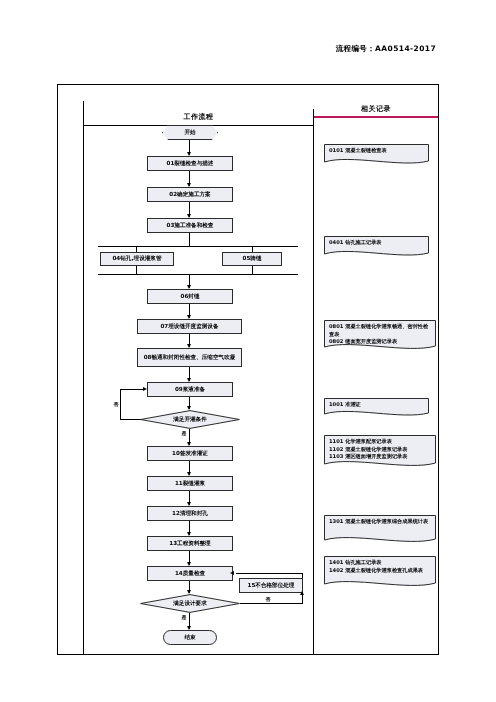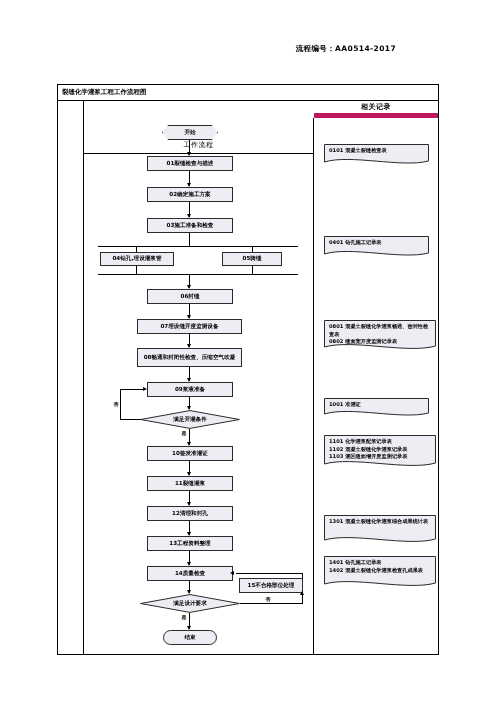--- a/index.html
+++ b/index.html
@@ -4,21 +4,21 @@
 <style>
   html,body{margin:0;padding:0;}
   body{
     width:496px;height:702px;
     background:#ffffff;
     font-family:"DejaVu Sans","Liberation Sans",sans-serif;
     color:#000;
     position:relative;
     overflow:hidden;
   }
-  .page{position:absolute;left:0;top:0;width:424px;height:702px;}
+  .page{position:absolute;left:0;top:0;width:424px;height:702px;padding-left:40px;}
 
   
   .doc-no{
     position:absolute;right:28px;top:44px;
     font-size:7.5px;letter-spacing:.4px;font-weight:bold;
   }
   .doc-title{
     position:absolute;left:57px;top:66px;
     font-size:9.5px;font-weight:bold;letter-spacing:.3px;
   }
@@ -38,25 +38,25 @@
   }
   .col-narrow{
     position:absolute;left:0;top:16px;width:26px;bottom:0;
     border-right:1px solid #000;box-sizing:border-box;
   }
   .hdr-flow{
     position:absolute;left:26px;top:24px;width:230px;height:17px;
     border-right:1px solid #000;border-bottom:1px solid #000;
     box-sizing:border-box;
     display:flex;align-items:center;justify-content:center;
-    font-size:7px;font-weight:normal;letter-spacing:.5px;margin-top:28px;
+    font-size:7px;font-weight:bold;letter-spacing:.5px;
   }
   .hdr-rec{
     position:absolute;left:256px;top:16px;right:0;height:17px;
-    border-bottom:5px solid #be185d;box-sizing:border-box;
+    border-bottom:2px solid #be185d;box-sizing:border-box;
     display:flex;align-items:center;justify-content:center;
     font-size:7px;font-weight:bold;letter-spacing:.5px;
   }
   .col-flow{
     position:absolute;left:26px;top:33px;width:230px;bottom:0;
     border-right:1px solid #000;box-sizing:border-box;
   }
   .col-rec{
     position:absolute;left:256px;top:33px;right:0;bottom:0;
     box-sizing:border-box;
@@ -133,21 +133,20 @@
 </style>
 </head>
 <body>
 
 <div class="page">
 
   <div class="doc-no">流程编号：AA0514-2017</div>
 
   <div class="tbl">
 
-    <div class="tbl-caption">裂缝化学灌浆工程工作流程图</div>
     <div class="col-narrow"></div>
     <div class="hdr-flow">工作流程</div>
     <div class="hdr-rec">相关记录</div>
 
     <div class="col-flow">
 
       <div class="hex" style="left:78px;top:7px;width:56px;height:15px;">开始</div>
       <div class="vline" style="left:105px;top:22px;height:15px;"></div>
       <div class="arr-d" style="left:103px;top:34px;"></div>
 

